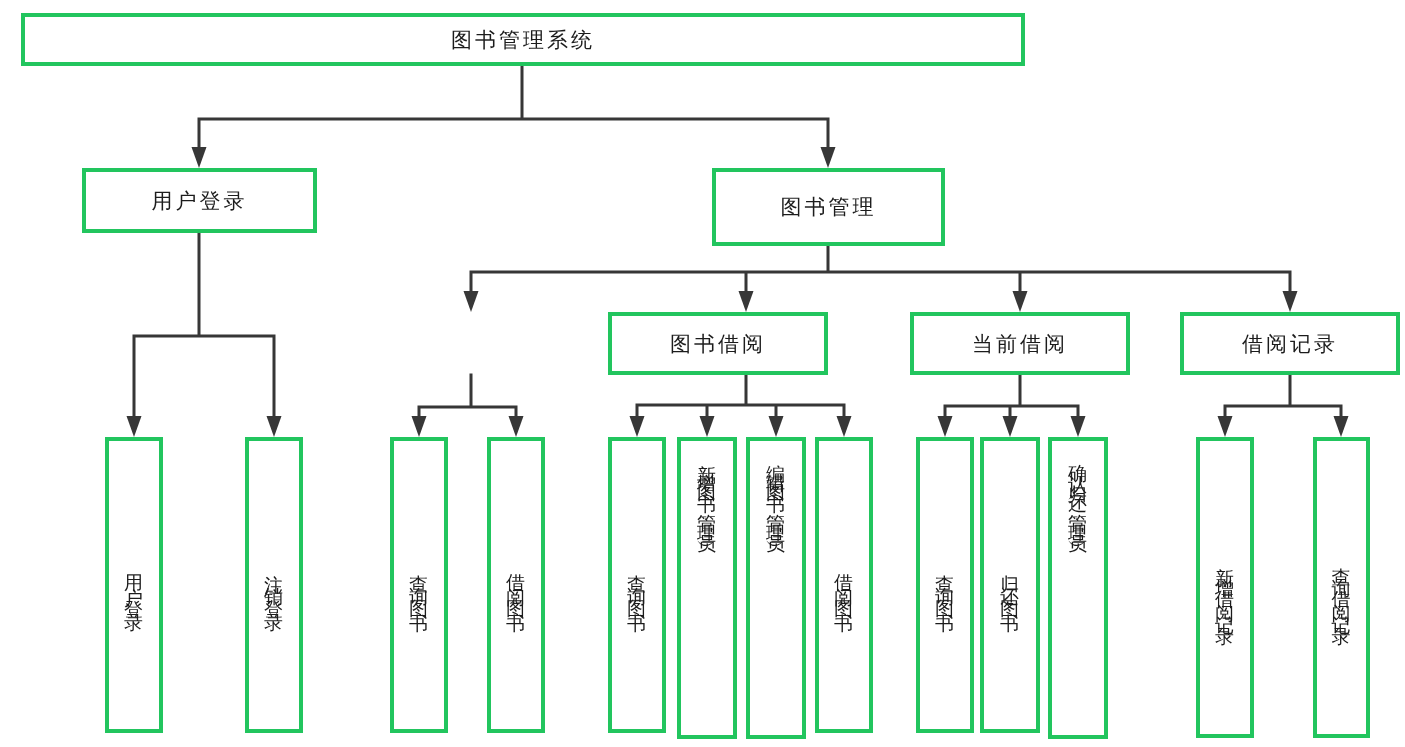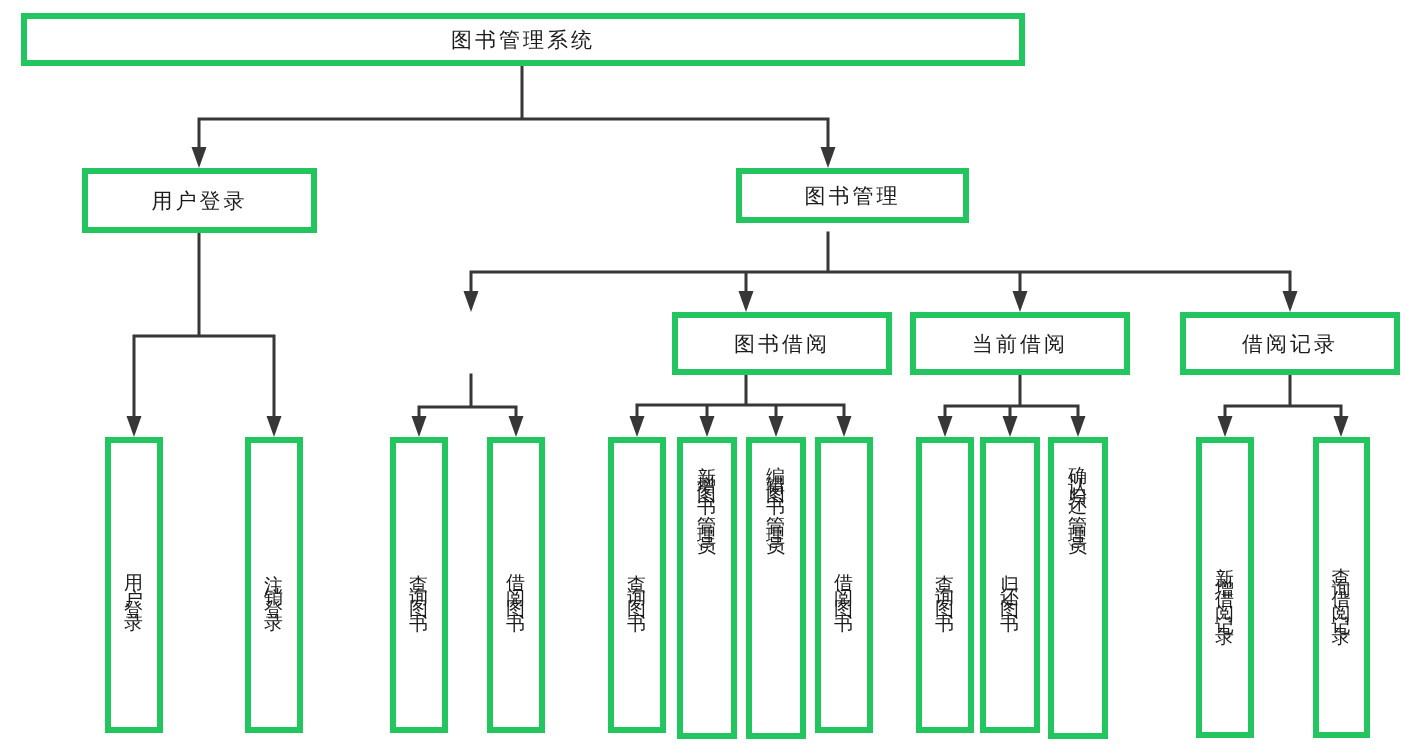--- a/index.html
+++ b/index.html
@@ -5,21 +5,21 @@
   html,body{margin:0;padding:0;background:#ffffff;}
   .stage{
     position:relative;width:1405px;height:747px;background:#ffffff;overflow:hidden;
     font-family:"Liberation Sans","DejaVu Sans",sans-serif;
   }
   .connectors{position:absolute;left:0;top:0;width:1405px;height:747px;}
   .connectors path{stroke:#373737;stroke-width:3;fill:none;stroke-linecap:square;}
   .connectors polygon{fill:#373737;stroke:none;}
   .node{
     position:absolute;box-sizing:border-box;background:#ffffff;
-    border:6px solid #22c55e;display:flex;align-items:center;justify-content:center;
+    border:4px solid #22c55e;display:flex;align-items:center;justify-content:center;
     color:#1c1c1c;
   }
   .hlabel{font-size:21px;letter-spacing:3px;white-space:nowrap;color:#1c1c1c;}
   .vlabel{
     writing-mode:vertical-rl;text-orientation:mixed;
     font-size:19px;color:#1c1c1c;line-height:1;
   }
   .sp4{letter-spacing:13px;}
   .sp6{letter-spacing:12px;}
   .sp9{letter-spacing:10px;}
@@ -71,25 +71,25 @@
     <polygon points="1341,437 1333.5,416 1348.5,416"></polygon>
   </svg>
 
   <div class="node" style="left:21px;top:13px;width:1004px;height:53px;">
     <span class="hlabel">图书管理系统</span>
   </div>
 
   <div class="node" style="left:82px;top:168px;width:235px;height:65px;">
     <span class="hlabel">用户登录</span>
   </div>
-  <div class="node" style="left:736px;top:168px;width:233px;height:55px;">
+  <div class="node" style="left:712px;top:168px;width:233px;height:78px;">
     <span class="hlabel">图书管理</span>
   </div>
 
-  <div class="node" style="left:672px;top:312px;width:220px;height:63px;">
+  <div class="node" style="left:608px;top:312px;width:220px;height:63px;">
     <span class="hlabel">图书借阅</span>
   </div>
   <div class="node" style="left:1180px;top:312px;width:220px;height:63px;">
     <span class="hlabel">借阅记录</span>
   </div>
   <div class="node" style="left:910px;top:312px;width:220px;height:63px;">
     <span class="hlabel">当前借阅</span>
   </div>
 
   <div class="node leaf" style="left:105px;top:437px;width:58px;height:296px;">

